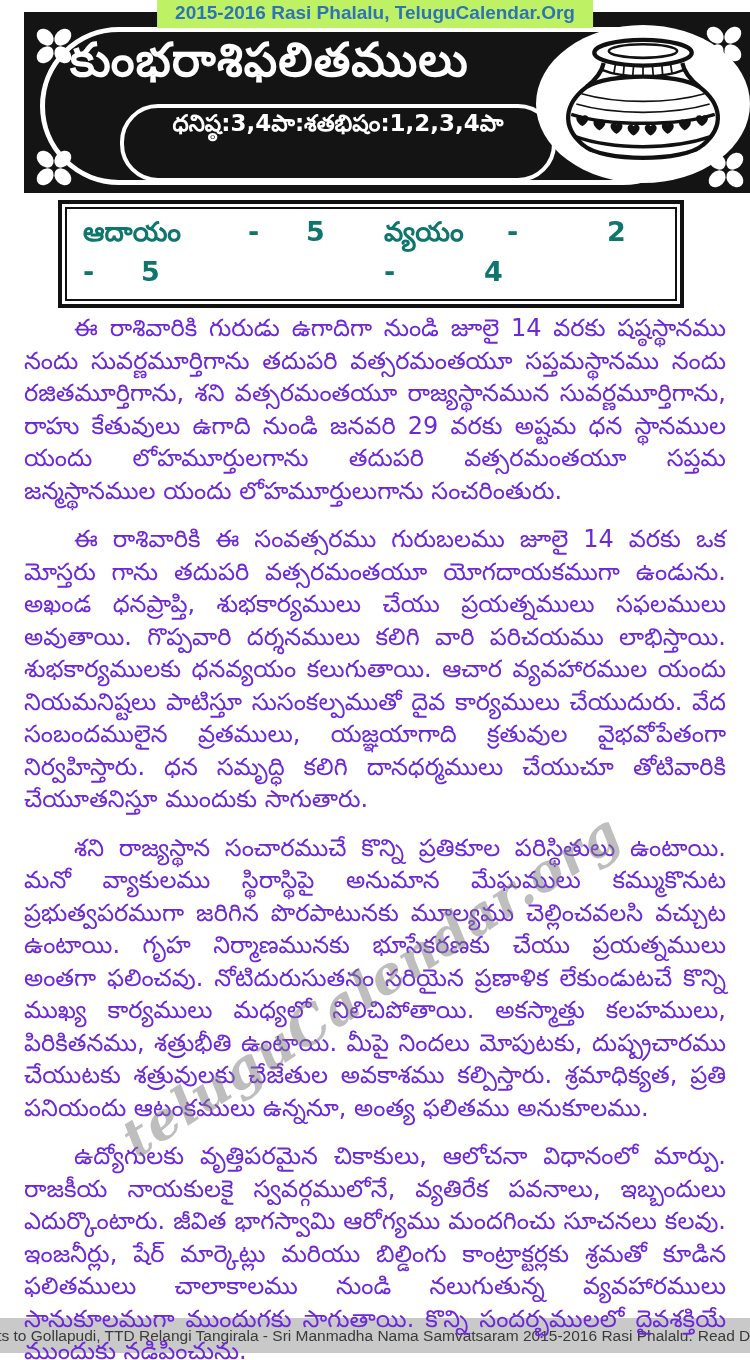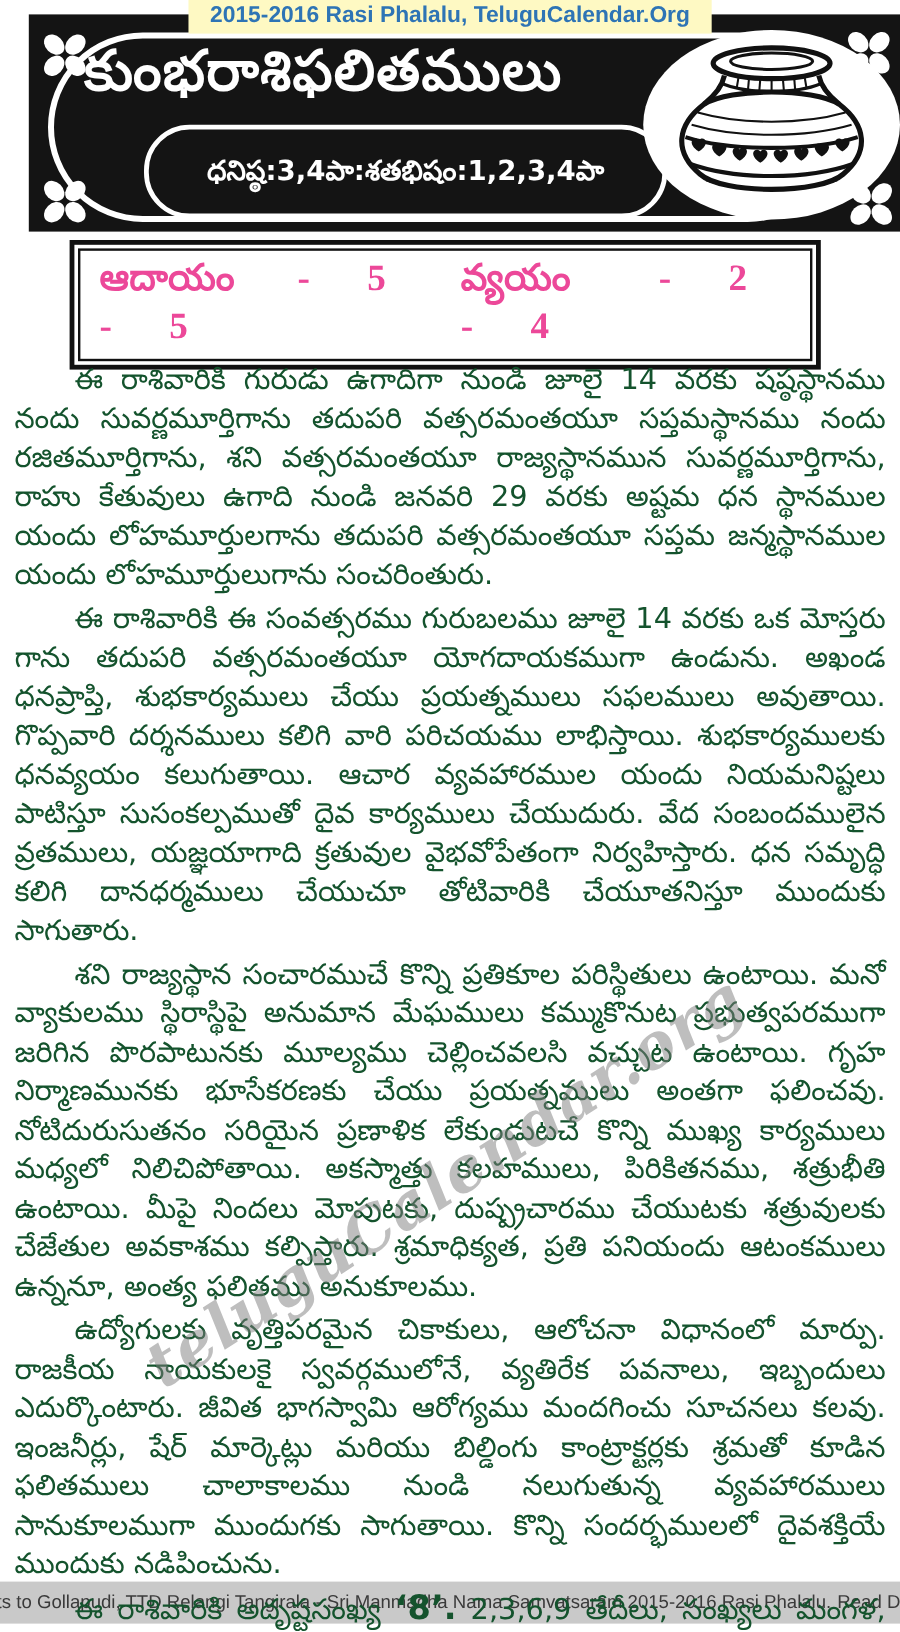--- a/index.html
+++ b/index.html
@@ -1,57 +1,57 @@
 <!DOCTYPE html>
 <html><head>
 <meta charset="utf-8">
 <style>
   html,body{margin:0;padding:0;}
   body{background:#ffffff;font-family:"DejaVu Sans",sans-serif;}
   .page{position:relative;width:750px;height:1360px;background:#ffffff;overflow:hidden;margin:0 auto;}
 
   
   .top-banner{position:absolute;top:0;left:50%;transform:translateX(-50%);
-    background:#fef9c3;padding:2px 18px 4px;z-index:6;white-space:nowrap;
+    background:#bef264;padding:2px 18px 4px;z-index:6;white-space:nowrap;
     font-family:"Liberation Sans",sans-serif;font-weight:bold;font-size:19px;color:#2e74b5;}
 
   
   .header-box{position:absolute;left:24px;top:12px;width:732px;height:181px;background:#141414;}
   .header-frame{position:absolute;left:16px;top:15px;width:652px;height:148px;
     border:5px solid #ffffff;border-radius:80px;}
   .rasi-title{position:absolute;left:46px;top:20px;z-index:2;
     font-size:47px;font-weight:bold;color:#ffffff;letter-spacing:1px;white-space:nowrap;}
   .nak-box{position:absolute;left:96px;top:92px;width:412px;height:70px;z-index:2;
-    border:4px solid #ffffff;border-radius:38px;display:flex;flex-direction:column;
+    border:4px solid #ffffff;border-radius:38px;display:flex;
     justify-content:center;text-align:center;color:#ffffff;font-weight:bold;
     font-size:23px;line-height:31px;padding:0 8px;white-space:nowrap;}
   .pot-ellipse{position:absolute;left:512px;top:13px;width:214px;height:158px;z-index:3;
     background:#ffffff;border-radius:50%;display:flex;align-items:center;justify-content:center;}
   .clover{position:absolute;width:44px;height:44px;z-index:4;}
   .clover.tl{left:8px;top:12px;}
   .clover.bl{left:8px;top:134px;}
   .clover.tr{left:678px;top:10px;}
   .clover.br{left:680px;top:136px;}
 
   
   .score-table{position:absolute;left:58px;top:200px;width:626px;
     border:4px solid #111111;background:#ffffff;padding:3px;box-sizing:border-box;}
   .score-inner{border:2px solid #111111;padding:3px 16px 7px;}
-  .score-row{display:flex;font-weight:bold;font-size:31px;line-height:40px;color:#ec4899;font-family:Liberation Serif, serif;}
+  .score-row{display:flex;font-weight:bold;font-size:27px;line-height:40px;color:#0f766e;}
   .score-cell{flex:1;display:flex;}
-  .score-cell.right{padding-left:26px;}
+  .score-cell.right{padding-left:26px;gap:42px;}
   .score-label{flex:1;}
   .score-dash{width:58px;text-align:left;}
   .score-val{width:52px;text-align:left;}
 
   
   .content{position:absolute;left:0;top:296px;width:750px;z-index:1;
     padding:0 8px;box-sizing:border-box;}
-  .content p{margin:4px;text-indent:50px;text-align:justify;
-    font-size:24px;line-height:32.5px;color:#14532d;}
+  .content p{margin:16px;text-indent:50px;text-align:justify;
+    font-size:24px;line-height:32.5px;color:#6d28d9;}
   .lucky{font-weight:bold;font-size:28px;}
 
   
   .watermark{position:absolute;left:80px;top:955px;width:580px;z-index:2;
     text-align:center;transform:rotate(-33deg);pointer-events:none;
     font-family:"DejaVu Serif",serif;font-style:italic;font-weight:bold;
     font-size:52px;letter-spacing:1px;color:rgba(125,125,125,0.5);}
 
   
   .footer{position:absolute;left:0;top:1318px;width:750px;height:35px;

